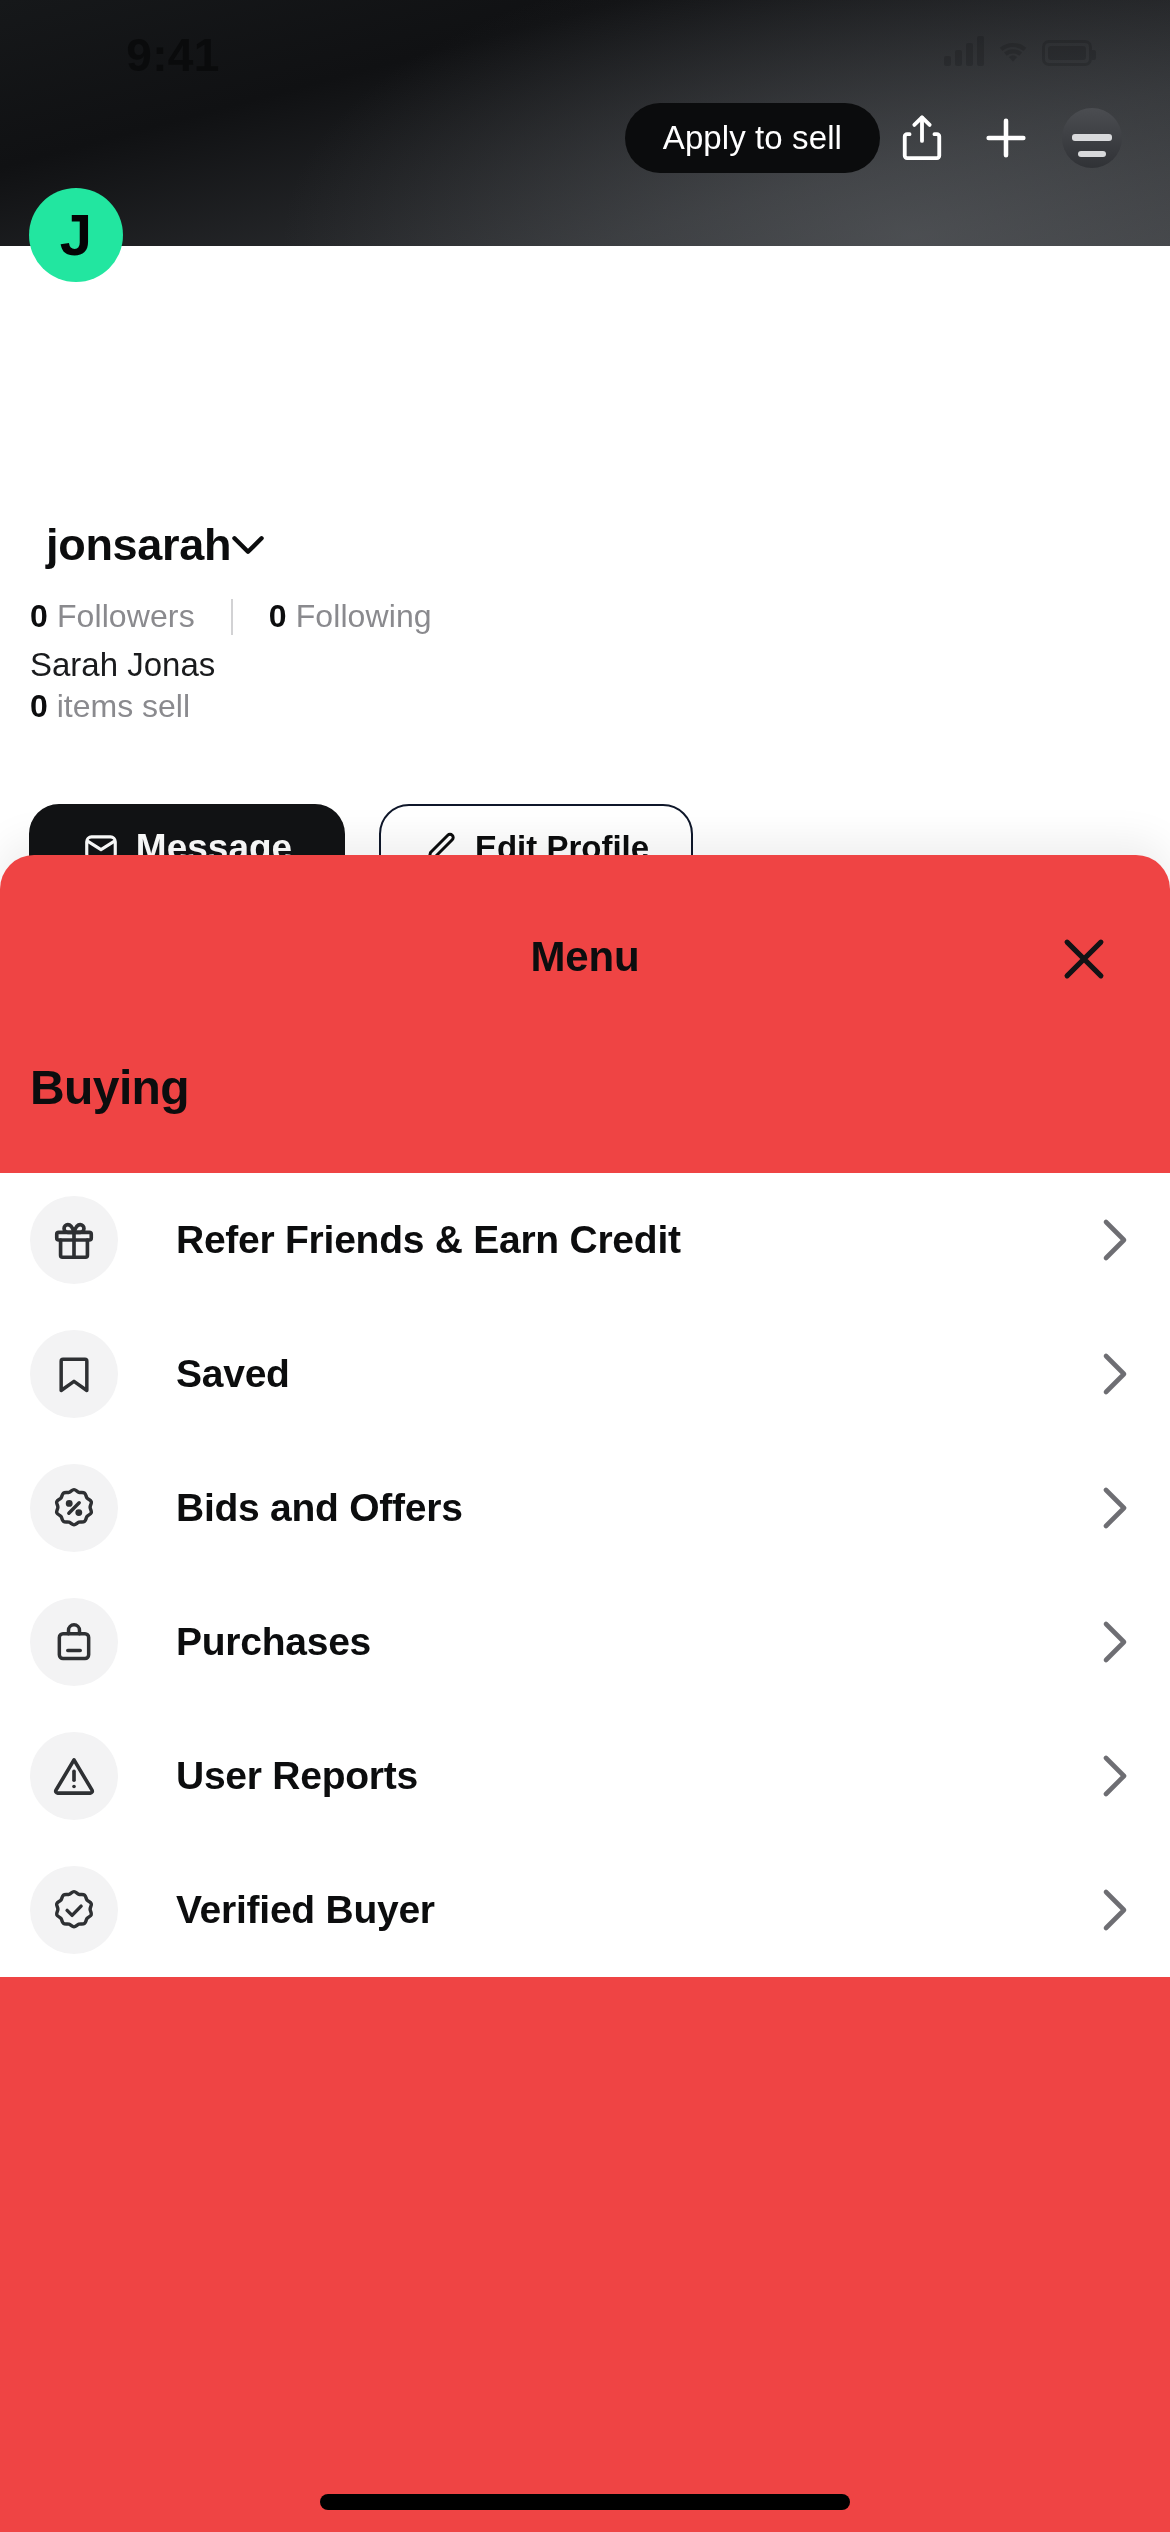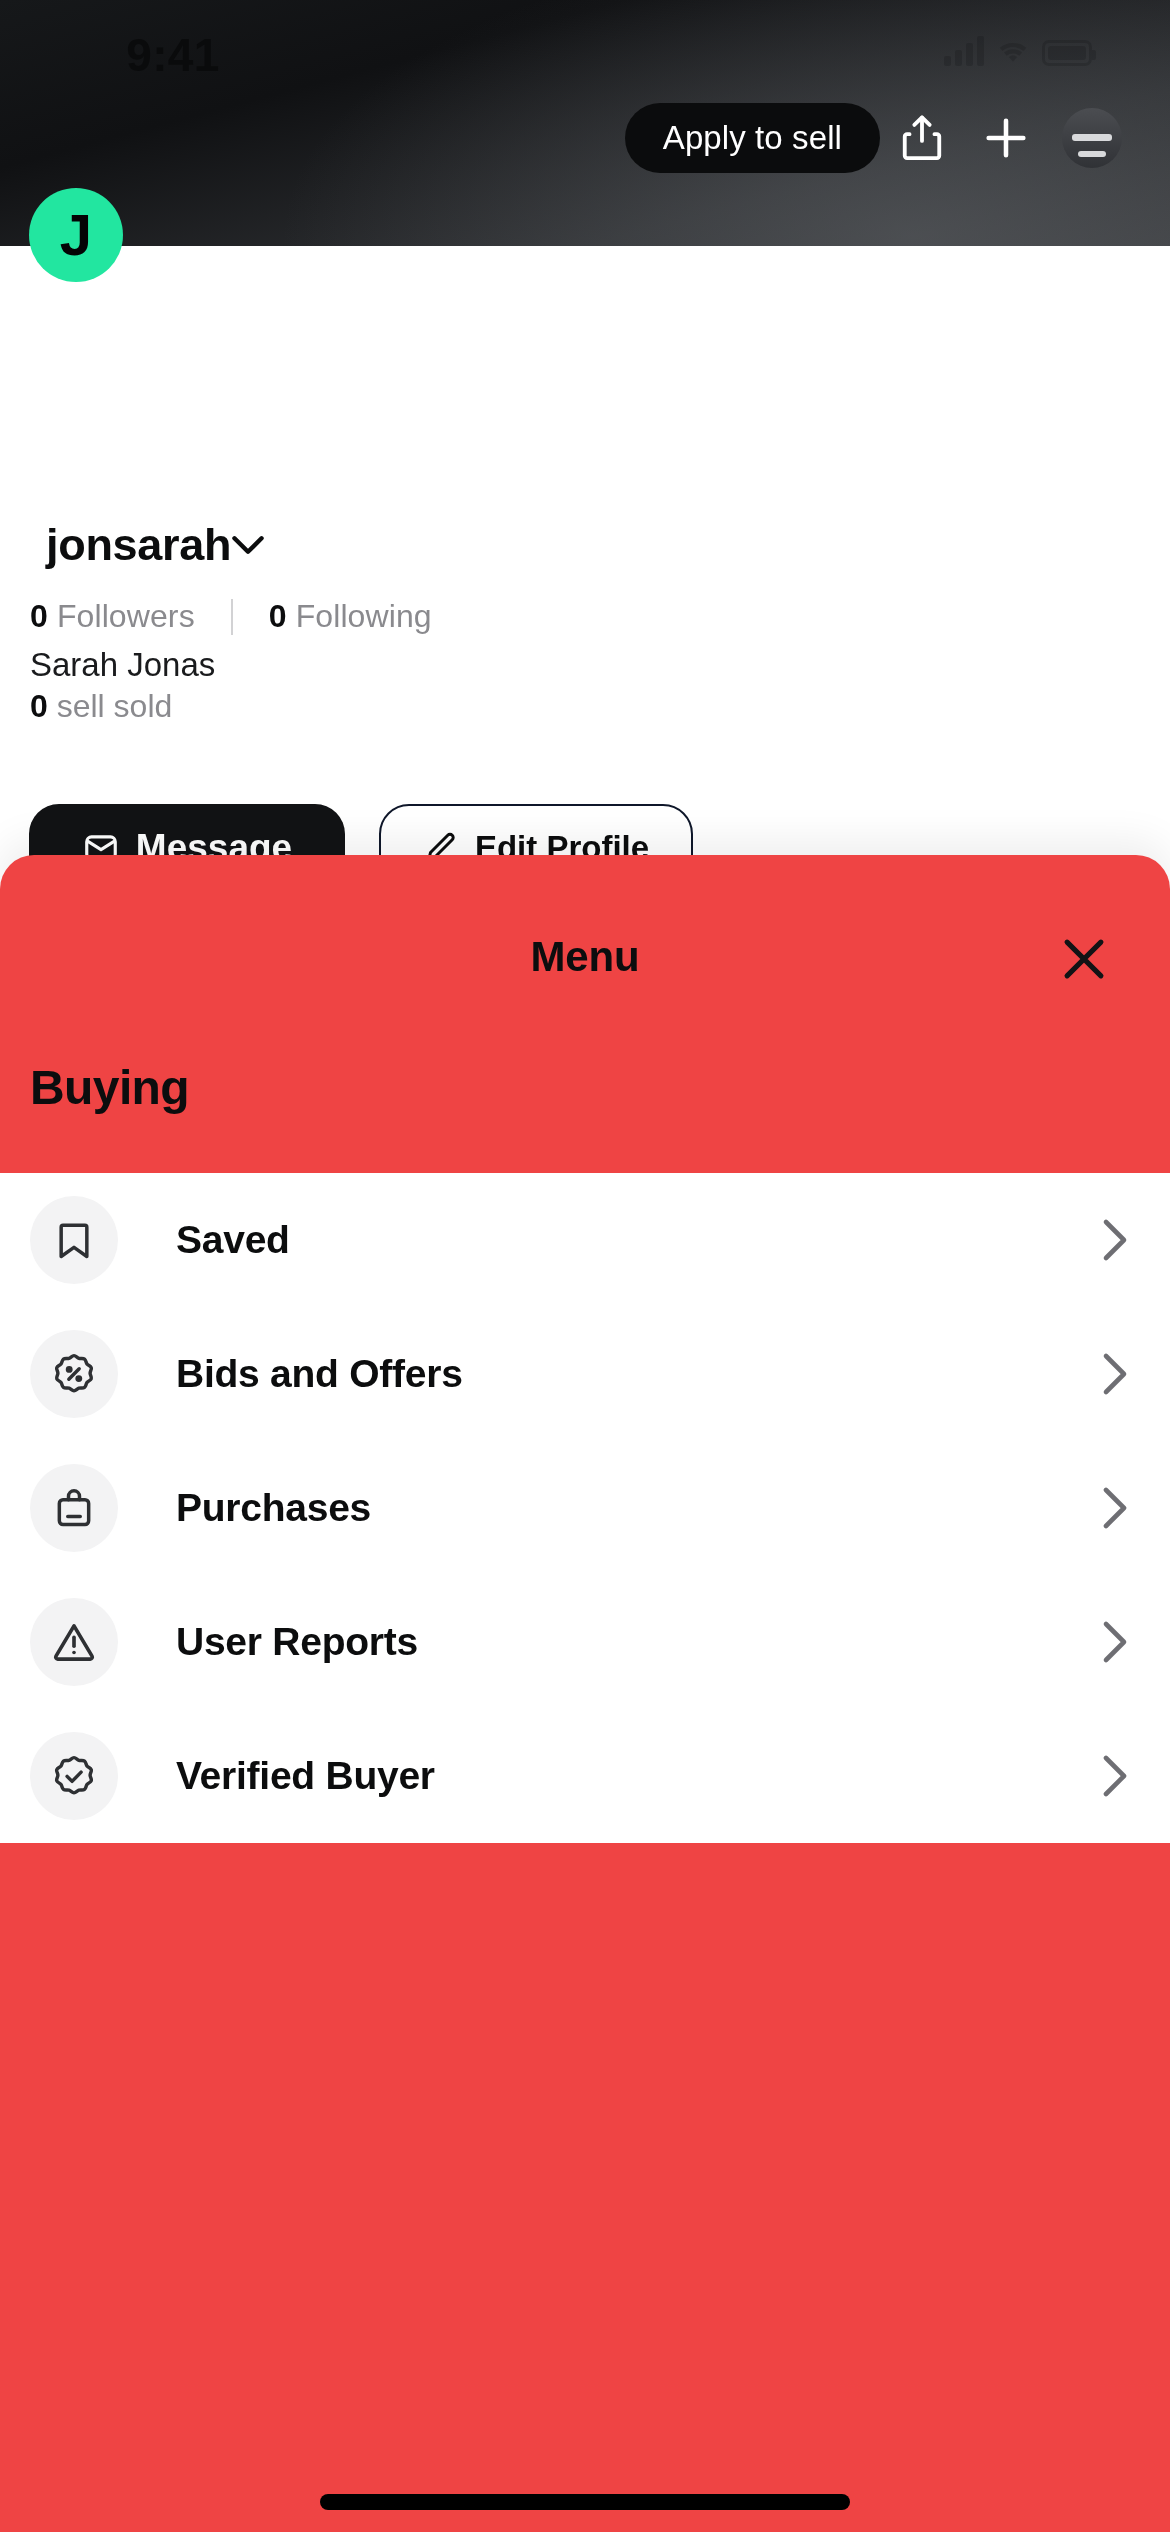--- a/index.html
+++ b/index.html
@@ -206,21 +206,21 @@
     <span class="stat">
       <b>0</b>
       <span>Following</span>
     </span>
   </div>
 
   <div class="fullname">Sarah Jonas</div>
 
   <div class="soldrow">
     <b>0</b>
-    <span>sell sold</span>
+    <span>items sell</span>
   </div>
 
   <div class="btn-row">
     <button class="btn-dark">
       <svg width="38" height="38" viewBox="0 0 24 24" fill="none" stroke="#fff" stroke-width="2" stroke-linecap="round" stroke-linejoin="round">
           <rect x="3" y="5" width="18" height="14" rx="3"></rect>
           <path d="M4 8l8 5 8-5"></path>
         </svg>
       <span>Message</span>
     </button>
@@ -242,20 +242,37 @@
       <svg width="58" height="58" viewBox="0 0 24 24" fill="none" stroke="#121315" stroke-width="2.1" stroke-linecap="round">
           <path d="M5 5l14 14M19 5L5 19"></path>
         </svg>
     </button>
   </div>
 
   <h2 class="section-title">Buying</h2>
 
   <div class="menu-list">
 
+    <div class="menu-row">
+      <span class="ic-circle">
+        <svg width="46" height="46" viewBox="0 0 24 24" fill="none" stroke="#2e3033" stroke-width="1.9" stroke-linecap="round" stroke-linejoin="round">
+          <rect x="3" y="8" width="18" height="4" rx="1"></rect>
+            <path d="M5 12v8a1 1 0 0 0 1 1h12a1 1 0 0 0 1-1v-8"></path>
+            <path d="M12 8v13"></path>
+          <path d="M12 8S10.8 4 8.8 4A2 2 0 0 0 8.8 8z"></path>
+            <path d="M12 8s1.2-4 3.2-4a2 2 0 0 1 0 4z"></path>
+        </svg>
+      </span>
+      <span class="menu-label">Refer Friends &amp; Earn Credit</span>
+      <span class="chev-right">
+        <svg width="26" height="44" viewBox="0 0 13 22" fill="none" stroke="#6e6e73" stroke-width="2.3" stroke-linecap="round" stroke-linejoin="round">
+            <path d="M2 2l9 9-9 9"></path>
+          </svg>
+      </span>
+    </div>
 
     <div class="menu-row">
       <span class="ic-circle">
         <svg width="44" height="44" viewBox="0 0 24 24" fill="none" stroke="#2e3033" stroke-width="1.9" stroke-linecap="round" stroke-linejoin="round">
           <path d="M6 4h12a1 1 0 0 1 1 1v16l-7-5-7 5V5a1 1 0 0 1 1-1z"></path>
         </svg>
       </span>
       <span class="menu-label">Saved</span>
       <span class="chev-right">
         <svg width="26" height="44" viewBox="0 0 13 22" fill="none" stroke="#6e6e73" stroke-width="2.3" stroke-linecap="round" stroke-linejoin="round">

